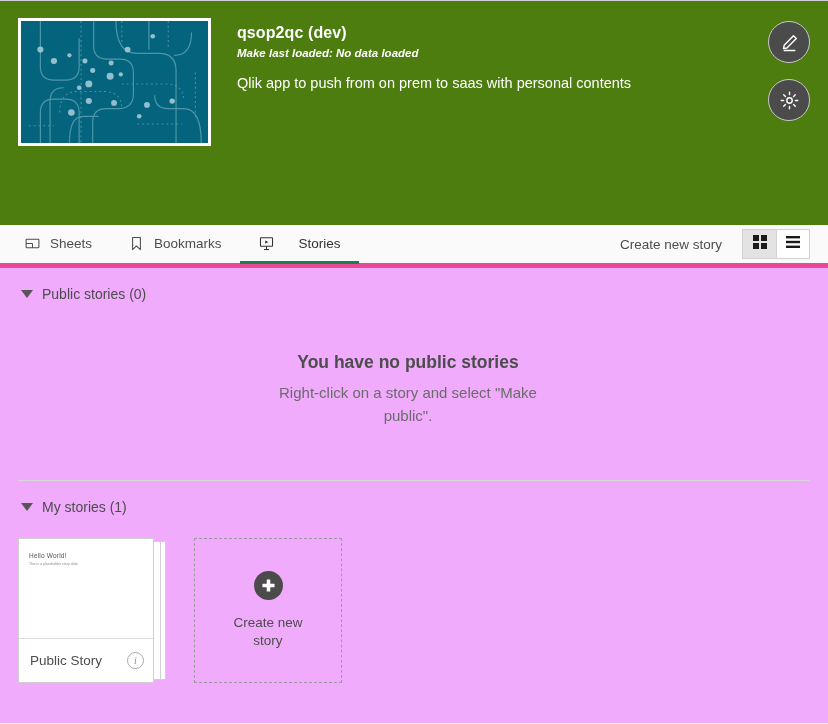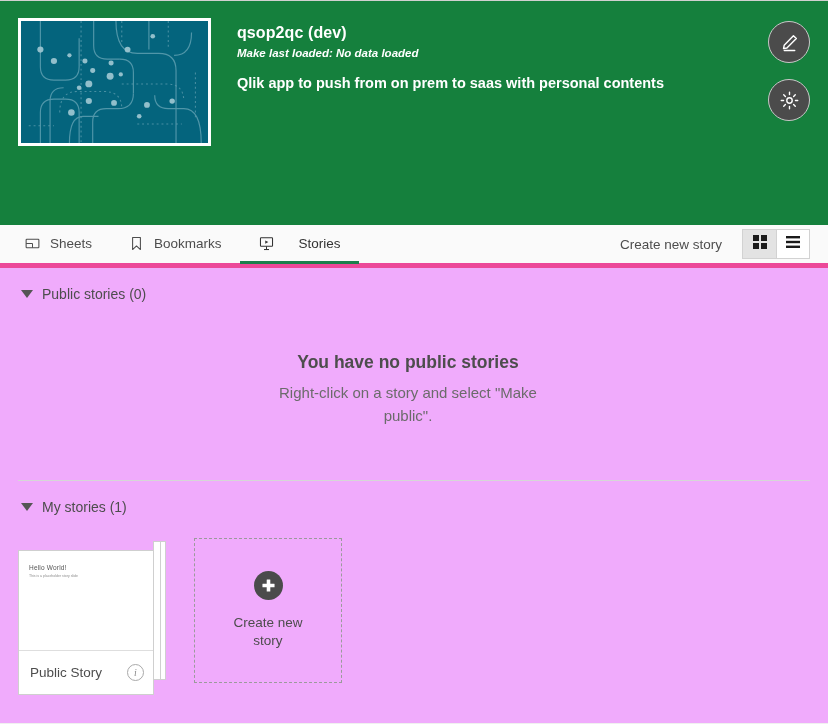--- a/index.html
+++ b/index.html
@@ -10,21 +10,21 @@
     font-family: "Liberation Sans", sans-serif;
     background: #f0f0f0;
     overflow: hidden;
     color: #595959;
   }
 
   
   .app-header {
     position: relative;
     height: 225px;
-    background: #15803d;
+    background: #4d7c0f;
     border-top: 1px solid #d0d0d0;
     padding: 17px 18px;
     display: flex;
   }
 
   .app-thumb {
     width: 193px;
     height: 128px;
     border: 3px solid #ffffff;
     background: #04647d;
@@ -53,21 +53,21 @@
     font-weight: bold;
     color: #ffffff;
     margin-top: 3px;
     line-height: 15px;
   }
   .app-desc {
     font-size: 14.5px;
     color: #ffffff;
     margin-top: 13px;
     line-height: 19px;
-    font-weight: 700;
+    font-weight: 400;
   }
 
   .app-actions {
     position: absolute;
     right: 18px;
     top: 20px;
     display: flex;
     flex-direction: column;
     gap: 16px;
   }
@@ -209,21 +209,21 @@
     position: absolute;
     top: 3px;
     height: 139px;
     background: #ffffff;
     border: 1px solid #cfcfcf;
   }
   .story-card .stack1 { right: 0px; width: 8px; }
   .story-card .stack2 { right: 5px; width: 8px; }
   .story-card .card-main {
     position: absolute;
-    left: 0; top: 12px;
+    left: 0; top: 0;
     width: 136px;
     height: 145px;
     background: #ffffff;
     border: 1px solid #cfcfcf;
     display: flex;
     flex-direction: column;
   }
   .story-thumb {
     flex: 1 1 auto;
     border-bottom: 1px solid #dedede;

